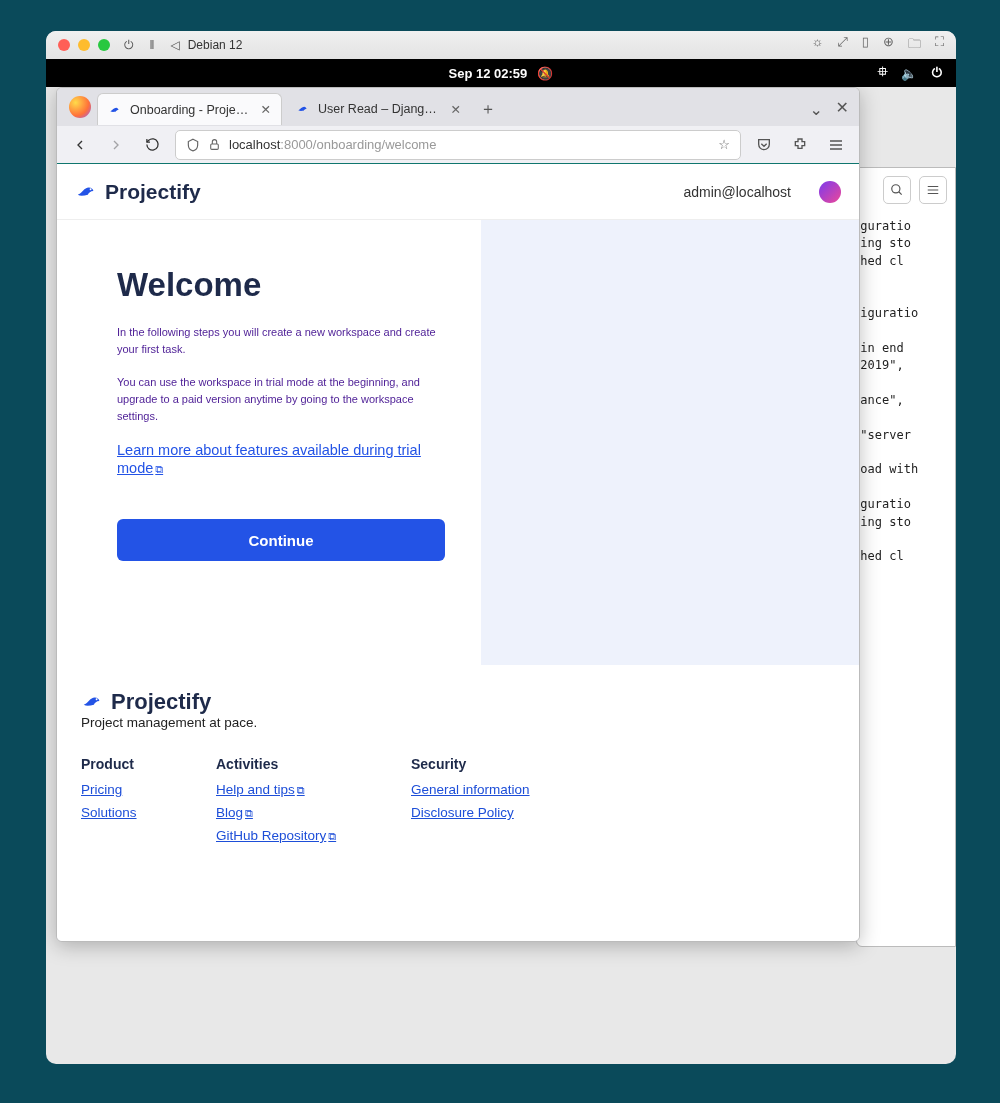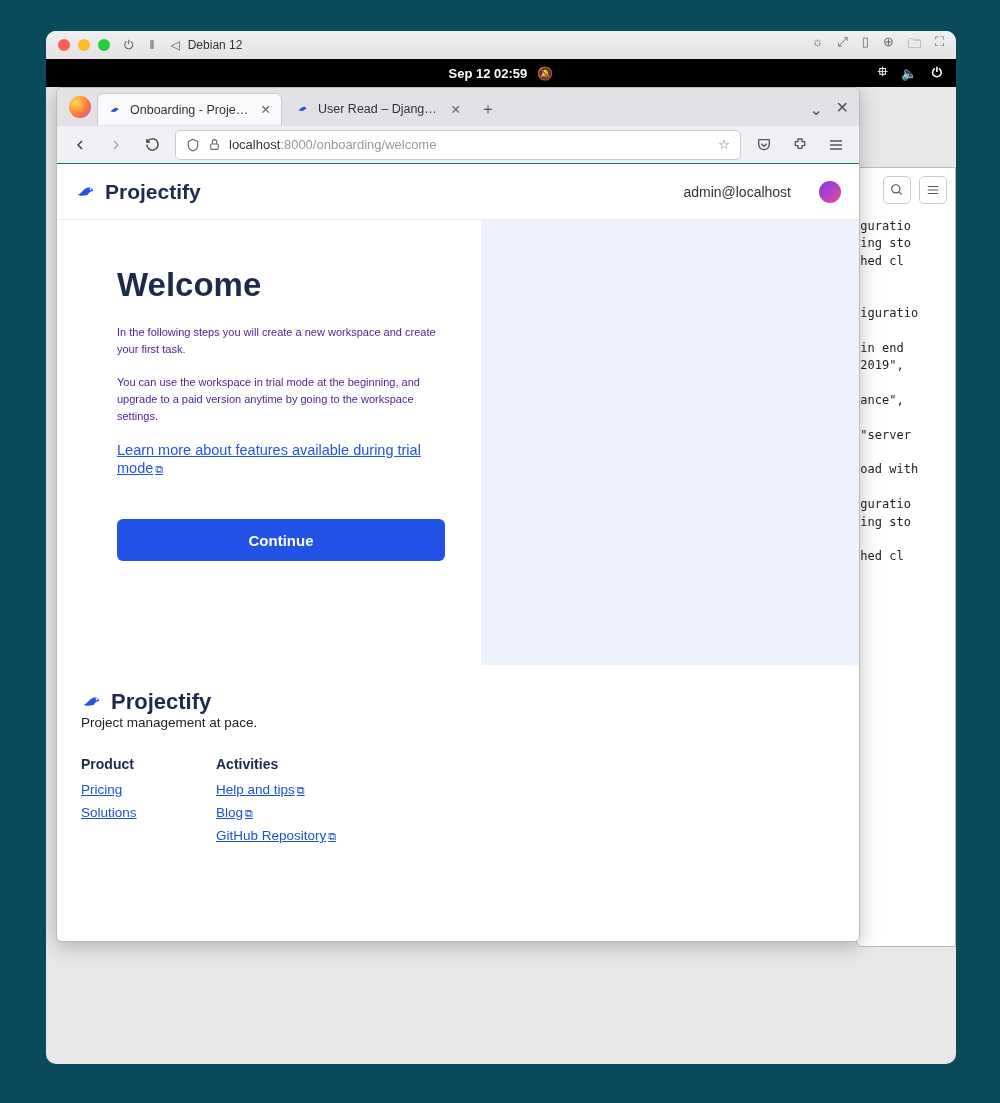--- a/index.html
+++ b/index.html
@@ -407,18 +407,23 @@
             <h4>Product</h4>
             <a href="#">Pricing</a>
             <a href="#">Solutions</a>
           </div>
           <div class="fcol wide">
             <h4>Activities</h4>
             <a href="#"><span>Help and tips</span><span class="ext-icon">⧉</span></a>
             <a href="#"><span>Blog</span><span class="ext-icon">⧉</span></a>
             <a href="#"><span>GitHub Repository</span><span class="ext-icon">⧉</span></a>
           </div>
+          <div class="fcol wide">
+            <h4>Security</h4>
+            <a href="#">General information</a>
+            <a href="#">Disclosure Policy</a>
+          </div>
         </div>
 
       </div>
     </div>
   </div>
 </div>
 
 </body></html>

